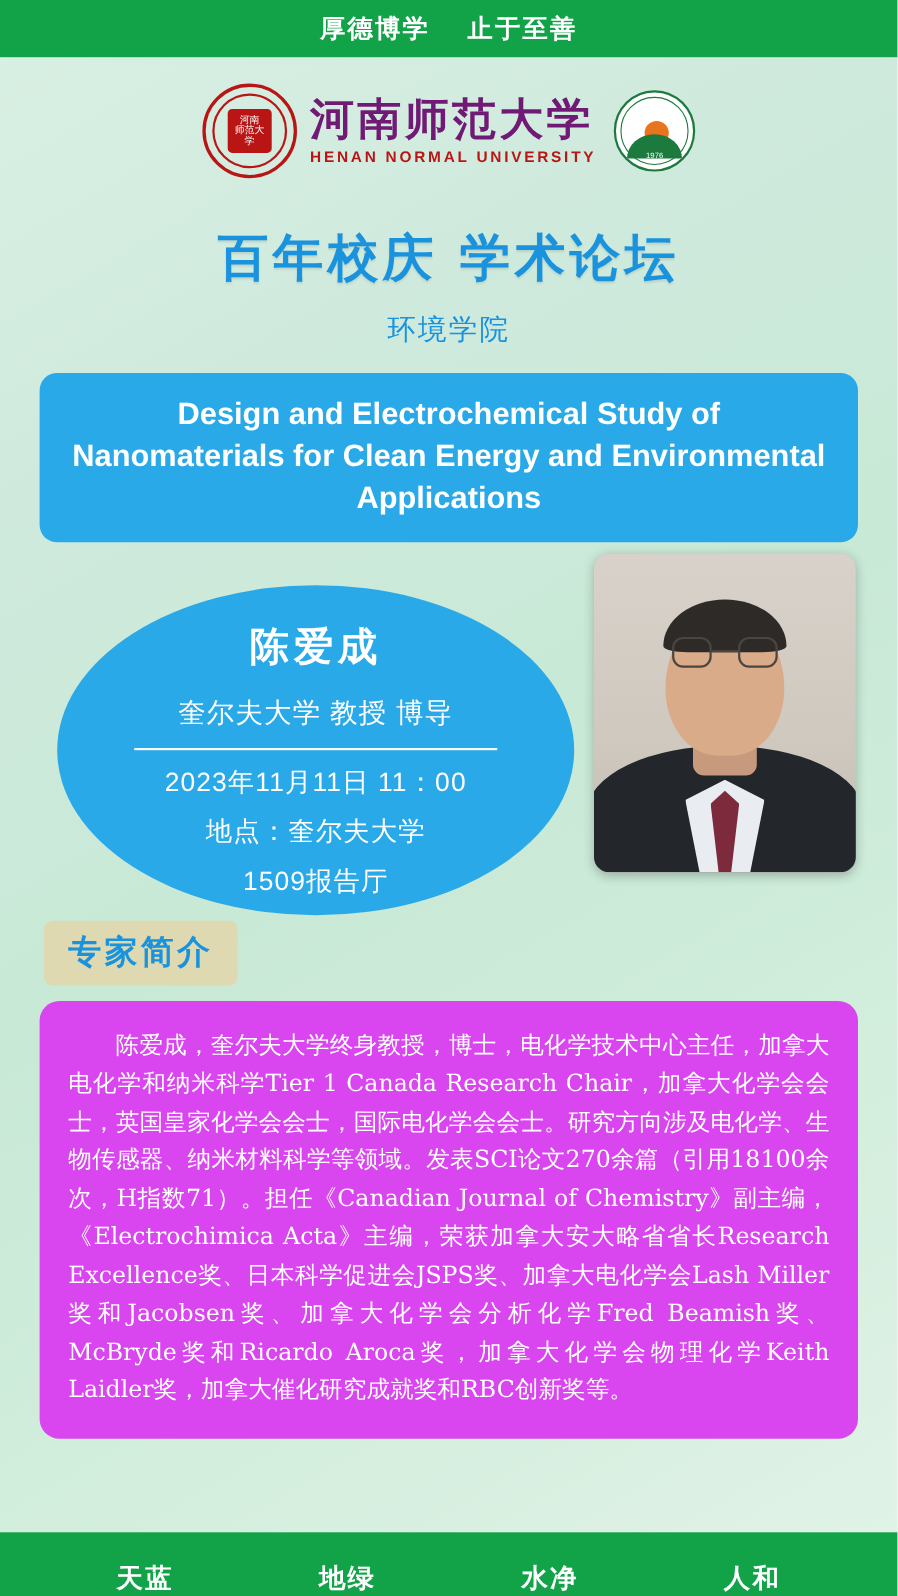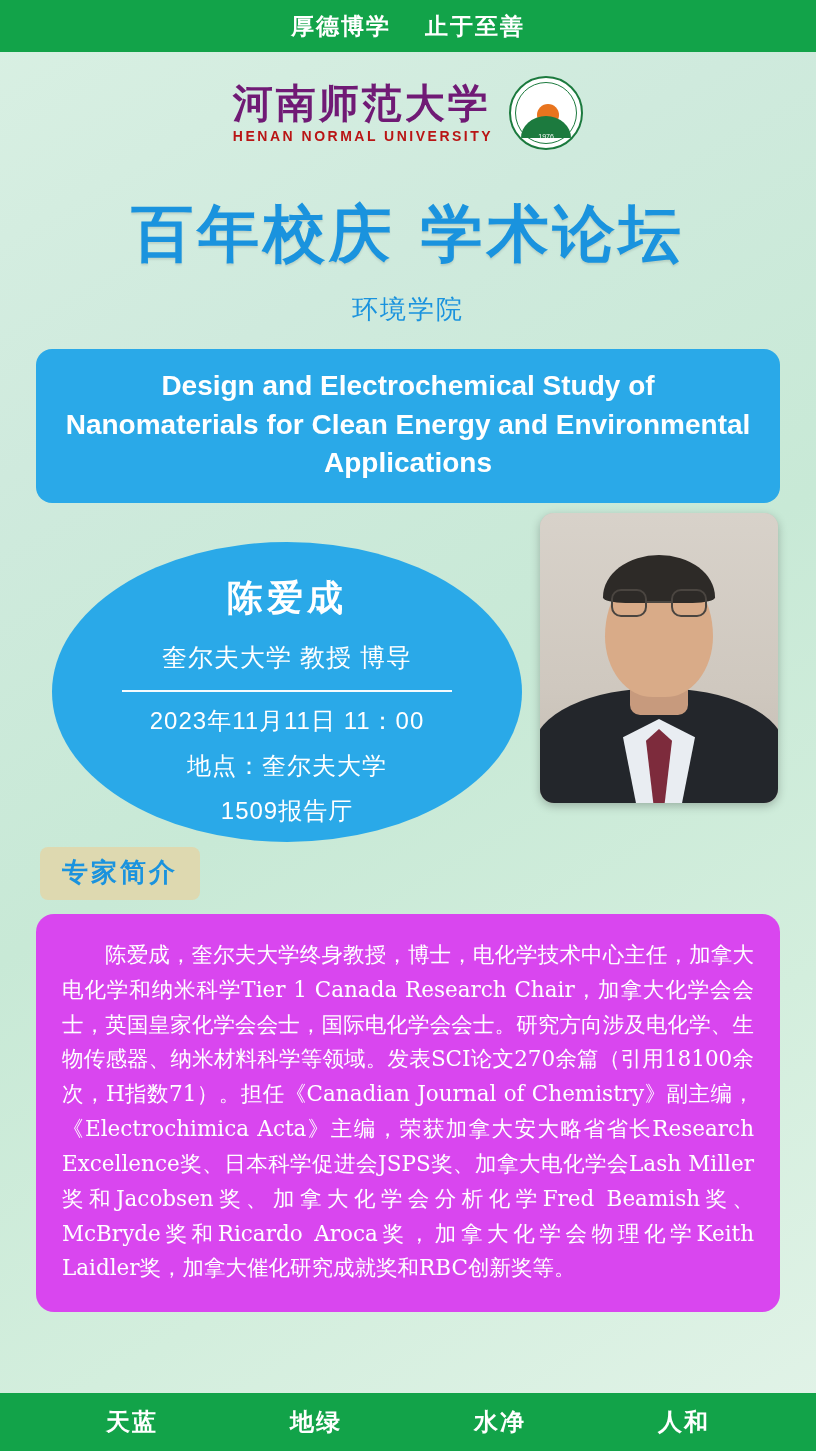--- a/index.html
+++ b/index.html
@@ -131,21 +131,21 @@
     text-align: center;
     color: #ffffff;
     font-size: 7px;
   }
 
   
   .headline {
     text-align: center;
     margin-top: 42px;
     color: #1a93de;
-    font-size: 62px;
+    font-size: 46px;
     font-weight: bold;
     letter-spacing: 4px;
     font-family: "DejaVu Serif", serif;
     text-shadow: 0 2px 2px rgba(0,0,0,.10);
   }
   .subhead {
     text-align: center;
     margin-top: 16px;
     color: #1a93de;
     font-size: 26px;
@@ -287,21 +287,21 @@
     width: 24px; height: 2px;
     background: #4a4540;
   }
 
   
   .bio-tag {
     margin: 4px 0 0 40px;
     display: inline-block;
     background: #ded9b0;
     color: #1a93de;
-    font-size: 26px;
+    font-size: 30px;
     font-weight: bold;
     letter-spacing: 3px;
     padding: 8px 22px 10px 22px;
     border-radius: 8px;
   }
   .bio-panel {
     margin: 14px 36px 0 36px;
     background: #d946ef;
     border-radius: 18px;
     color: #ffffff;
@@ -313,21 +313,21 @@
     text-indent: 2em;
   }
 
   
   .bottom-banner {
     position: absolute;
     left: 0; right: 0; bottom: 0;
     height: 58px;
     background: #12a349;
     display: flex;
-    align-items: center;
+    align-items: flex-end;
     justify-content: space-around;
     padding: 0 40px;
   }
   .bottom-banner span {
     color: #ffffff;
     font-size: 24px;
     font-weight: bold;
     letter-spacing: 2px;
   }
 </style>
@@ -338,20 +338,23 @@
 
 
 <div class="top-banner">
   <span>厚德博学</span>
   <span>止于至善</span>
 </div>
 
 
 <div class="logo-row">
   <div class="logo-main">
+    <div class="seal">
+      <div class="seal-inner">河南<br>师范大学</div>
+    </div>
     <div class="univ-names">
       <div class="univ-cn">河南师范大学</div>
       <div class="univ-en">HENAN NORMAL UNIVERSITY</div>
     </div>
   </div>
   <div class="seal-green">
     <div class="seal-green-sun"></div>
     <div class="seal-green-hill"></div>
     <div class="seal-green-year">1976</div>
   </div>

